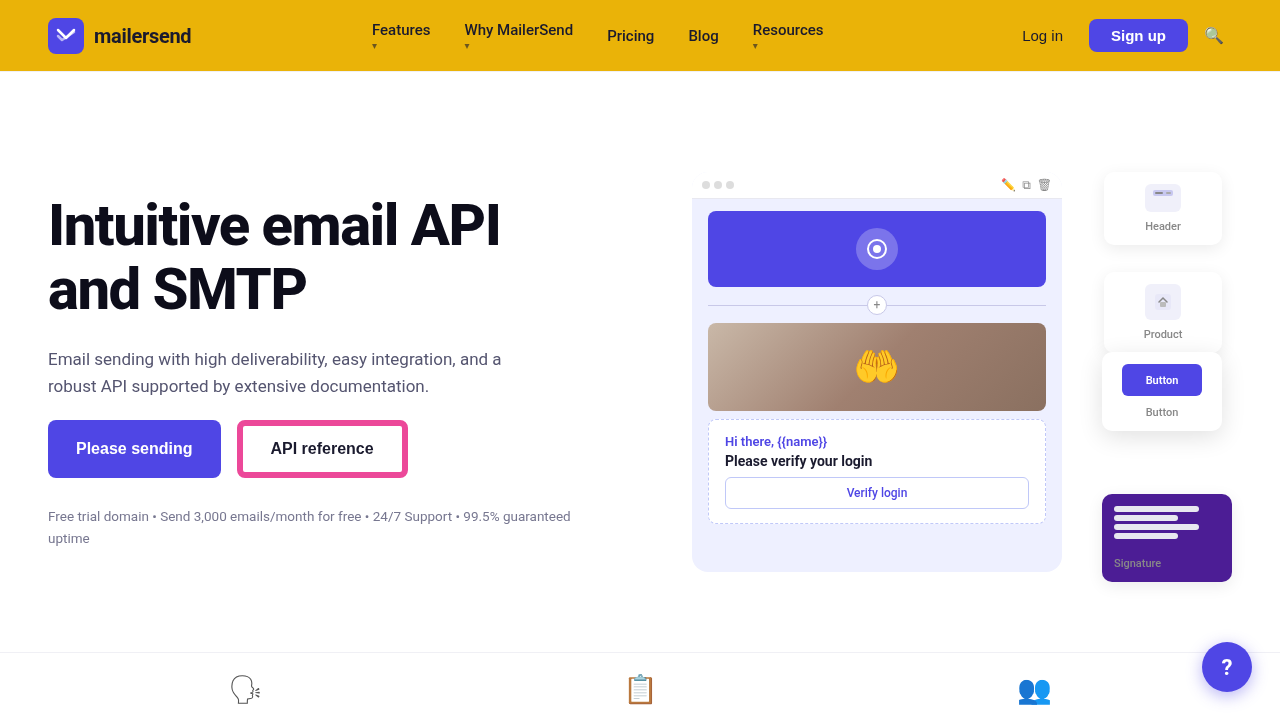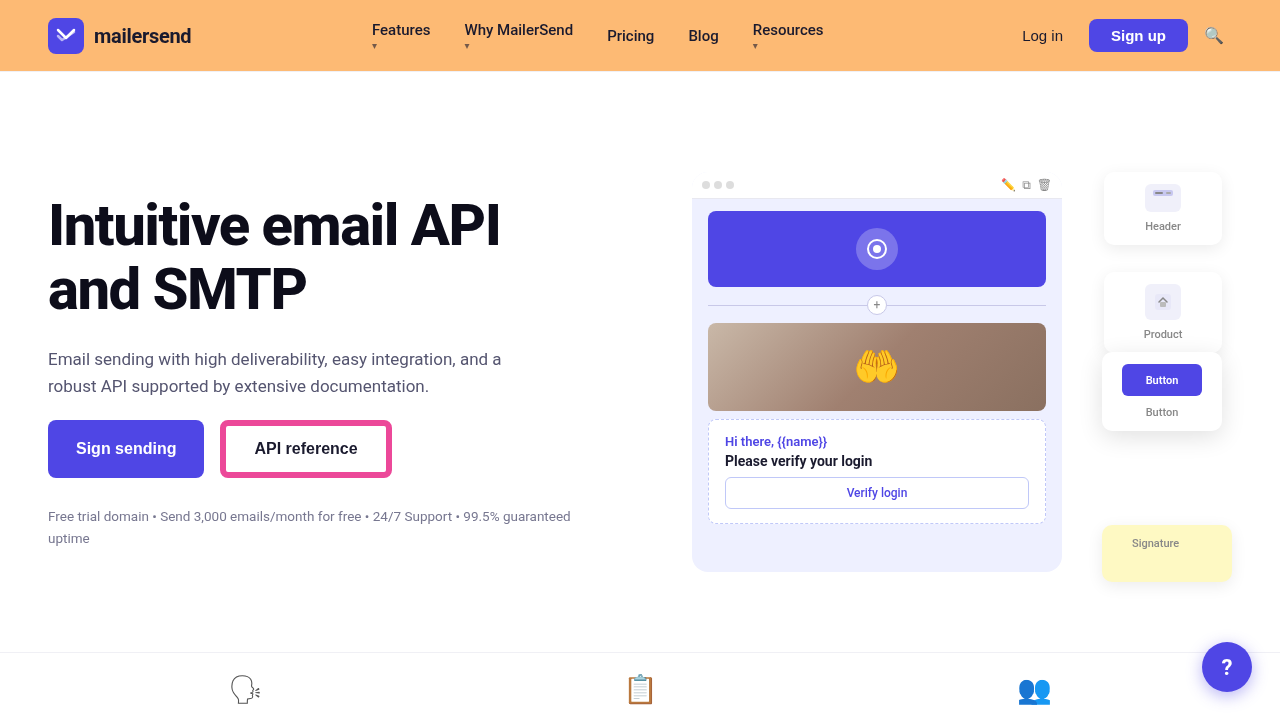--- a/index.html
+++ b/index.html
@@ -13,21 +13,21 @@
     
     nav {
       display: flex;
       align-items: center;
       justify-content: space-between;
       padding: 0 48px;
       height: 72px;
       border-bottom: 1px solid #f0f0f5;
       position: sticky;
       top: 0;
-      background: #fdba74;
+      background: #eab308;
       z-index: 100;
     }
     .nav-logo {
       display: flex;
       align-items: center;
       gap: 10px;
       text-decoration: none;
     }
     .logo-icon {
       width: 36px;
@@ -366,26 +366,26 @@
       color: #888;
       font-weight: 500;
     }
 
     
     .sig-card {
       position: absolute;
       right: 0;
       bottom: 10px;
       width: 130px;
-      background: #fef9c3;
+      background: #4c1d95;
       border-radius: 10px;
       padding: 12px;
       box-shadow: 0 4px 16px rgba(0,0,0,0.08);
       display: flex;
-      flex-direction: row;
+      flex-direction: column;
       gap: 18px;
     }
     .sig-lines {
       display: flex;
       flex-direction: column;
       gap: 3px;
     }
     .sig-line {
       height: 6px;
       background: #e8e8f0;
@@ -478,21 +478,21 @@
       <span>🔍</span>
     </button>
   </div>
 </nav>
 
 <section class="hero">
   <div class="hero-content">
     <h1 class="hero-title">Intuitive email API and SMTP</h1>
     <p class="hero-subtitle">Email sending with high deliverability, easy integration, and a robust API supported by extensive documentation.</p>
     <div class="hero-buttons">
-      <button class="btn-primary">Sign sending</button>
+      <button class="btn-primary">Please sending</button>
       <button class="btn-secondary">API reference</button>
     </div>
     <p class="hero-meta">Free trial domain • Send 3,000 emails/month for free • 24/7 Support • 99.5% guaranteed uptime</p>
   </div>
 
   <div class="hero-visual">
 
     <div class="email-card-main">
       <div class="email-builder-toolbar">
         <div class="toolbar-dots">

